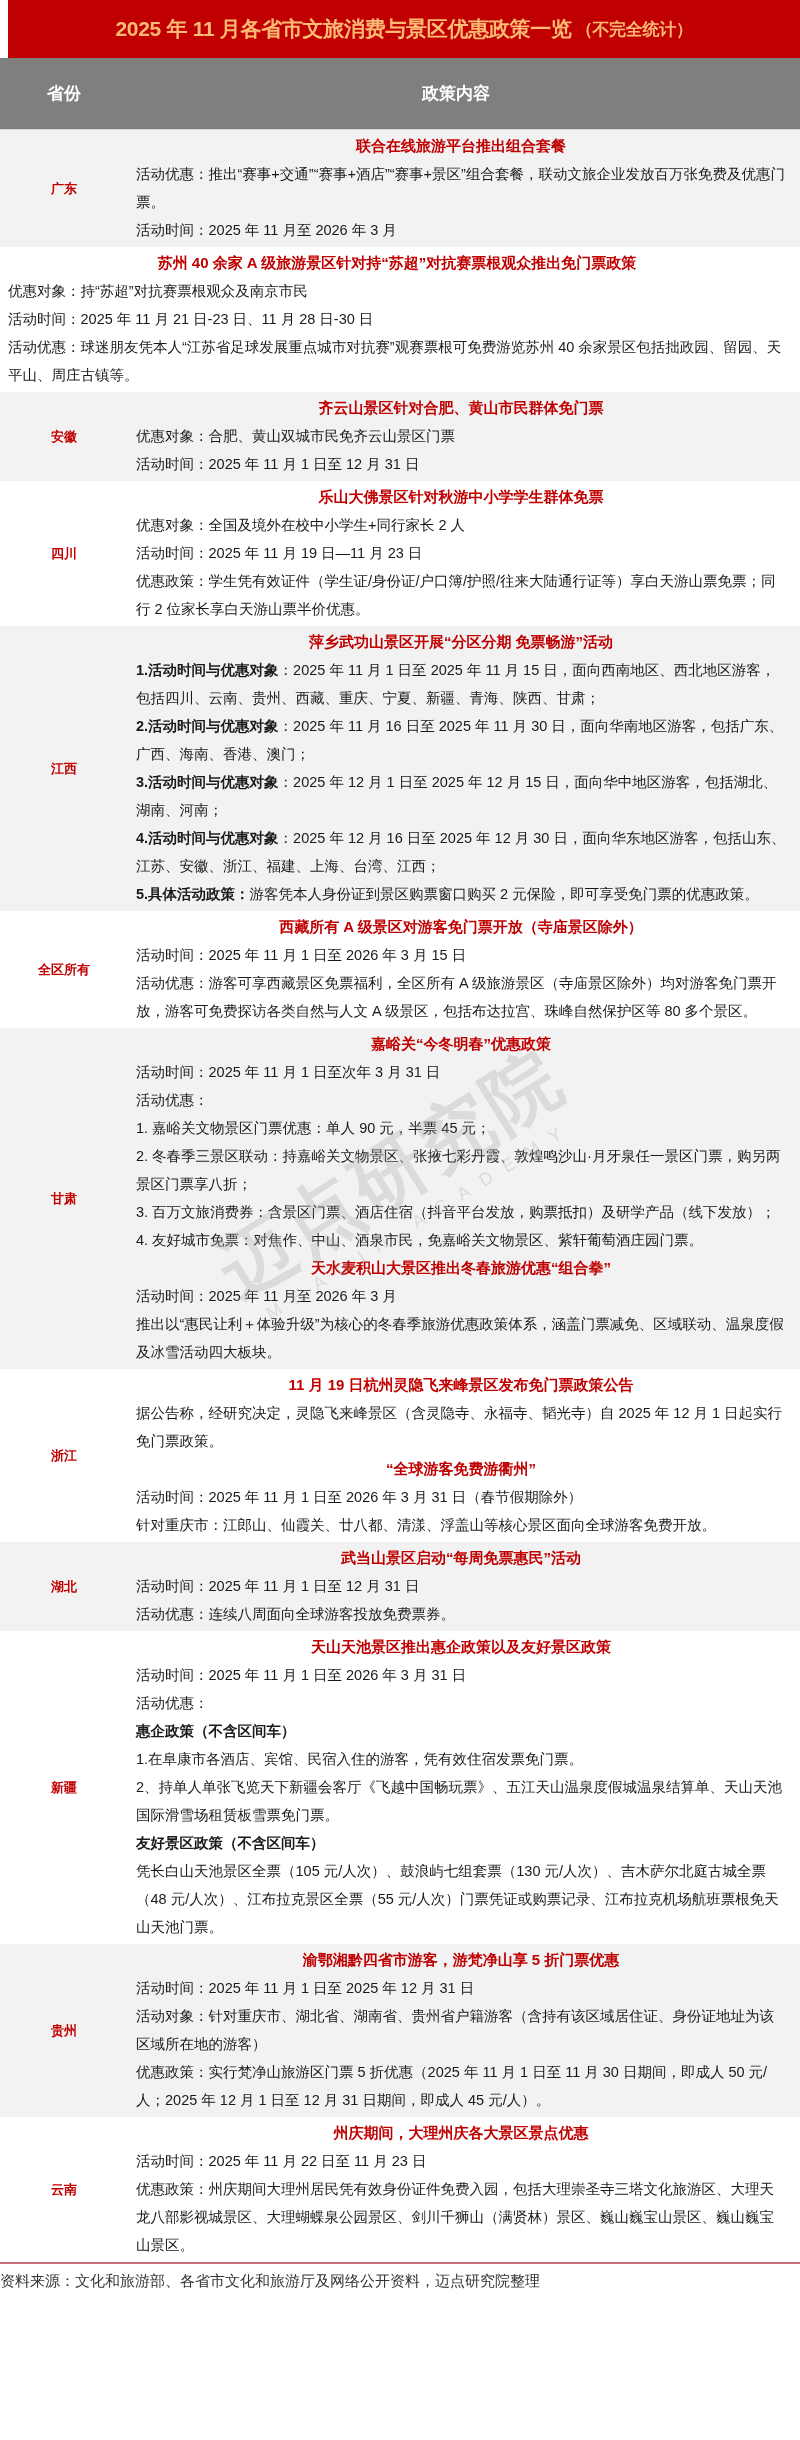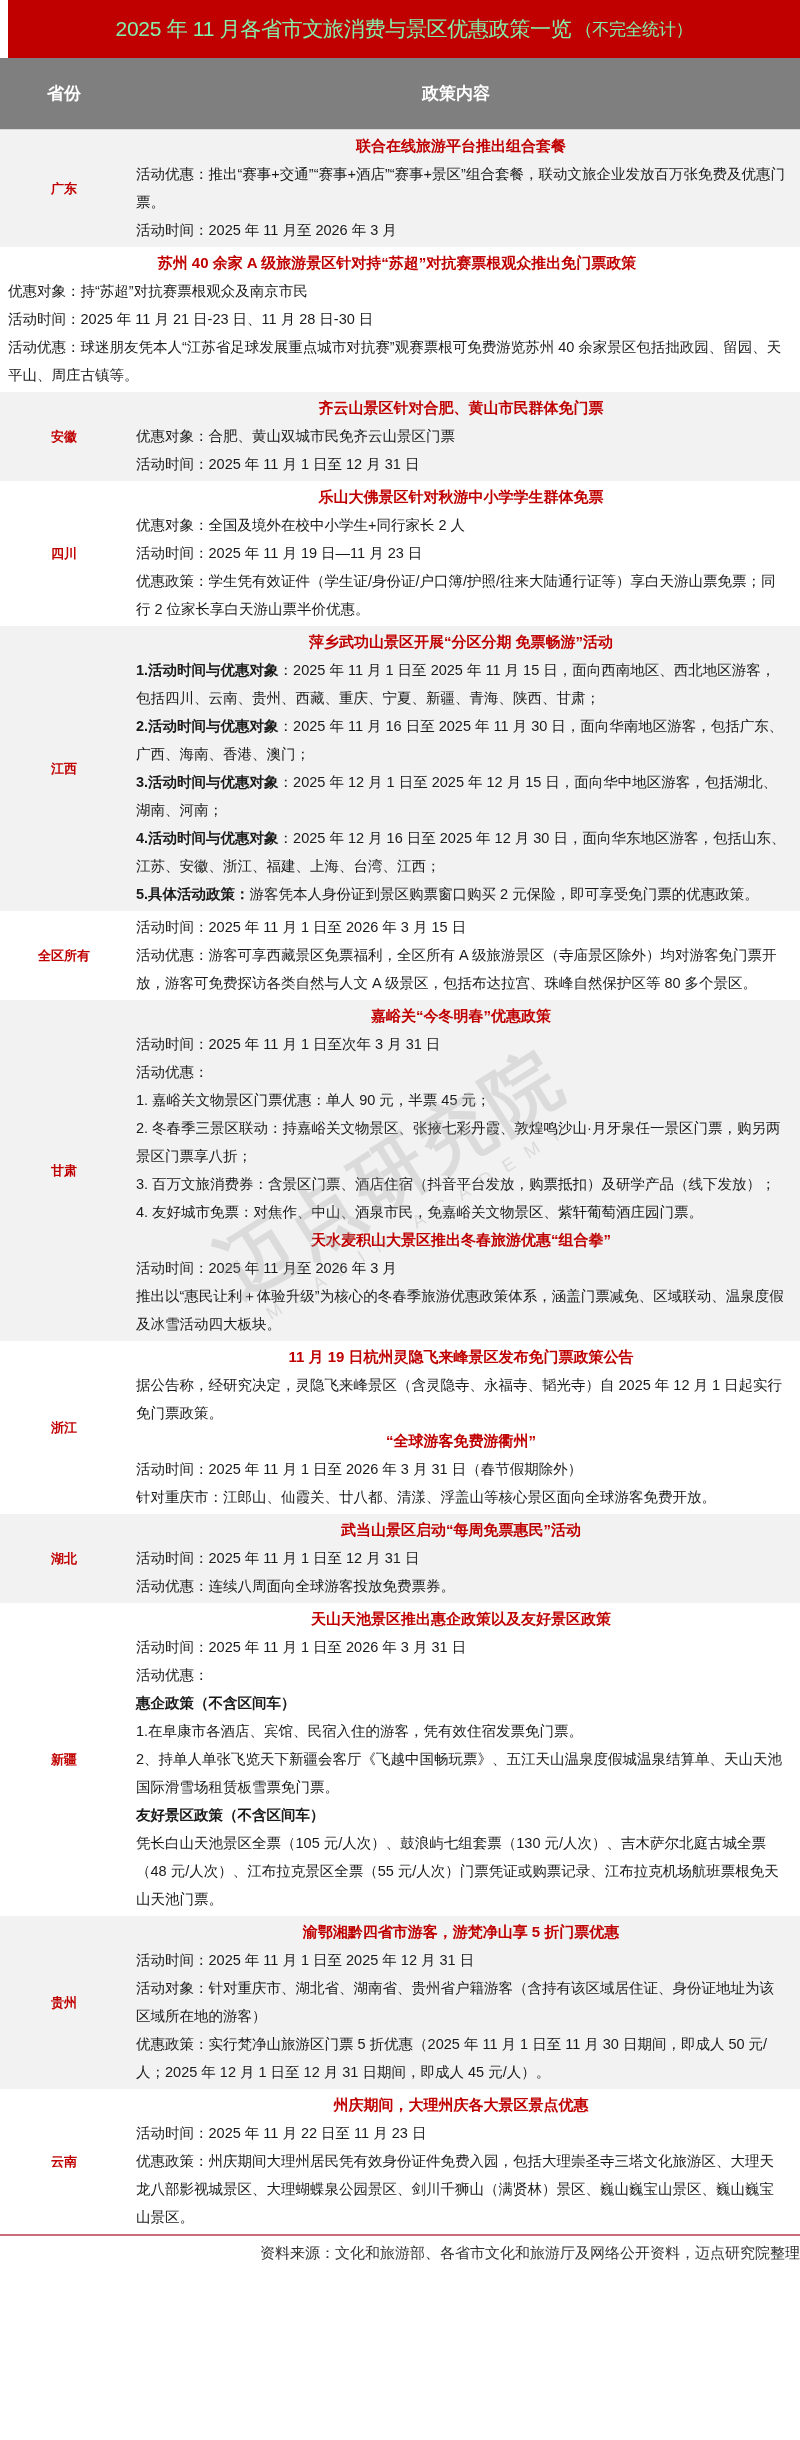--- a/index.html
+++ b/index.html
@@ -1,21 +1,21 @@
 <!DOCTYPE html>
 <html><head>
 <meta charset="utf-8">
 <style>
   * { margin: 0; padding: 0; box-sizing: border-box; }
   html, body { width: 800px; background: #ffffff; }
   body { font-family: "Liberation Sans", "DejaVu Sans", sans-serif; color: #1a1a1a; position: relative; }
   .title-bar {
-    background: #C00000; color: #86efac; height: 58px;
+    background: #C00000; color: #fdba74; height: 58px;
     display: flex; align-items: center; justify-content: center;
-    font-size: 21px; font-weight: normal; letter-spacing: -0.3px; margin-left: 8px;
+    font-size: 21px; font-weight: bold; letter-spacing: -0.3px; margin-left: 8px;
   }
   .title-bar .sub { font-size: 17px; margin-left: 4px; }
   .header-row {
     background: #7F7F7F; color: #ffffff; height: 72px;
     display: flex; align-items: center; font-size: 17px; font-weight: bold;
     border-bottom: 1px solid #d9d9d9;
   }
   .header-row .col-prov { width: 128px; text-align: center; }
   .header-row .col-pol { flex: 1; text-align: center; padding-right: 16px; }
   .row { display: flex; align-items: stretch; }
@@ -25,21 +25,21 @@
     width: 128px; flex: 0 0 128px;
     display: flex; align-items: center; justify-content: center;
     color: #C00000; font-weight: bold; font-size: 13px;
   }
   .content { flex: 1; padding: 2px 14px 3px 8px; font-size: 14.5px; line-height: 28px; }
   .heading { color: #C00000; font-weight: bold; text-align: center; font-size: 15px; line-height: 28px; }
   .line { }
   .line b { font-weight: bold; }
   .footer {
     border-top: 2px solid #C9707A; height: 37px;
-    display: flex; align-items: center; justify-content: flex-end;
+    display: flex; align-items: center; justify-content: flex-start;
     font-size: 15px; color: #333333;
   }
   .watermark {
     position: absolute; left: 200px; top: 1120px; width: 440px; height: 200px;
     pointer-events: none; transform: rotate(-32deg); transform-origin: center;
     color: rgba(160,160,160,0.28); text-align: center;
   }
   .watermark .wm-cn { font-size: 74px; font-weight: bold; letter-spacing: 4px; line-height: 90px; }
   .watermark .wm-en { font-size: 18px; letter-spacing: 14px; }
 </style>
@@ -97,20 +97,21 @@
         <div class="line"><b>1.活动时间与优惠对象</b><span>：2025 年 11 月 1 日至 2025 年 11 月 15 日，面向西南地区、西北地区游客，包括四川、云南、贵州、西藏、重庆、宁夏、新疆、青海、陕西、甘肃；</span></div>
         <div class="line"><b>2.活动时间与优惠对象</b><span>：2025 年 11 月 16 日至 2025 年 11 月 30 日，面向华南地区游客，包括广东、广西、海南、香港、澳门；</span></div>
         <div class="line"><b>3.活动时间与优惠对象</b><span>：2025 年 12 月 1 日至 2025 年 12 月 15 日，面向华中地区游客，包括湖北、湖南、河南；</span></div>
         <div class="line"><b>4.活动时间与优惠对象</b><span>：2025 年 12 月 16 日至 2025 年 12 月 30 日，面向华东地区游客，包括山东、江苏、安徽、浙江、福建、上海、台湾、江西；</span></div>
         <div class="line"><b>5.具体活动政策：</b><span>游客凭本人身份证到景区购票窗口购买 2 元保险，即可享受免门票的优惠政策。</span></div>
       </div>
     </div>
     <div class="row white">
       <div class="prov">全区所有</div>
       <div class="content">
+        <div class="heading">西藏所有 A 级景区对游客免门票开放（寺庙景区除外）</div>
         <div class="line"><span>活动时间：2025 年 11 月 1 日至 2026 年 3 月 15 日</span></div>
         <div class="line"><span>活动优惠：游客可享西藏景区免票福利，全区所有 A 级旅游景区（寺庙景区除外）均对游客免门票开放，游客可免费探访各类自然与人文 A 级景区，包括布达拉宫、珠峰自然保护区等 80 多个景区。</span></div>
       </div>
     </div>
     <div class="row gray">
       <div class="prov">甘肃</div>
       <div class="content">
         <div class="heading">嘉峪关“今冬明春”优惠政策</div>
         <div class="line"><span>活动时间：2025 年 11 月 1 日至次年 3 月 31 日</span></div>
         <div class="line"><span>活动优惠：</span></div>

